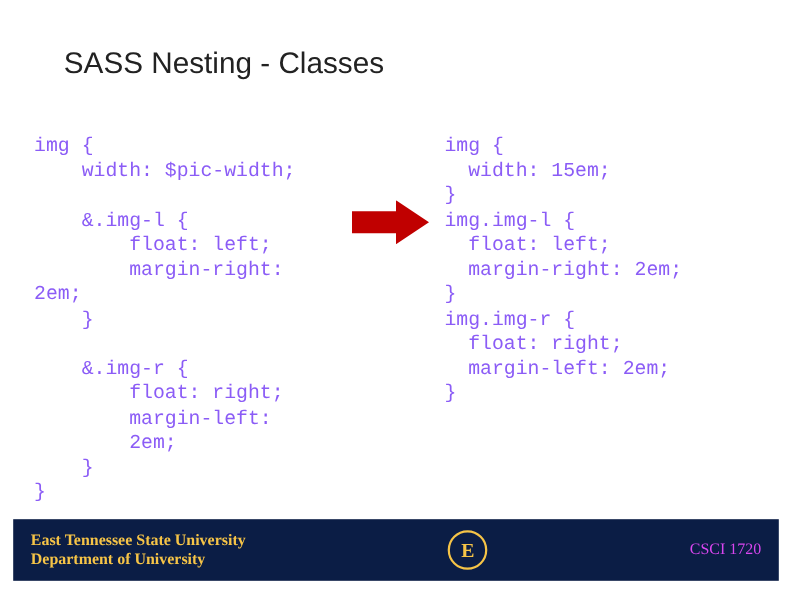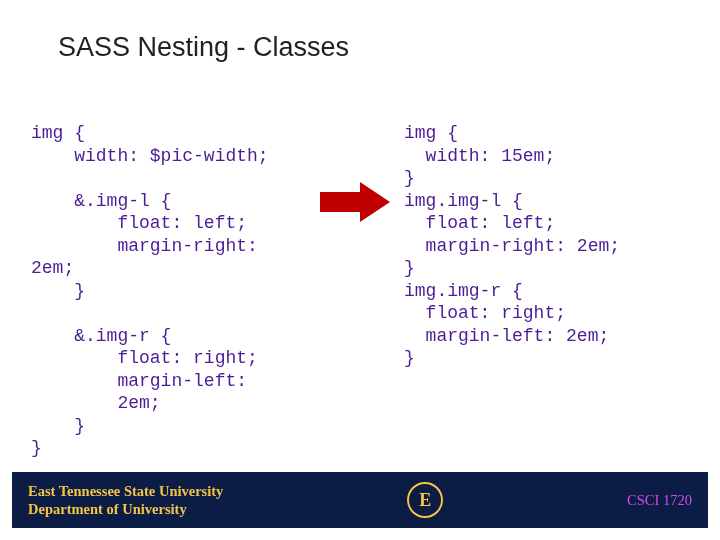--- a/index.html
+++ b/index.html
@@ -1,19 +1,19 @@
 <!DOCTYPE html>
 <html><head>
 <meta charset="utf-8">
 <style>
   * { margin: 0; padding: 0; box-sizing: border-box; }
   html, body { width: 720px; height: 540px; font-family: "Segoe UI", Arial, sans-serif; background: #fff; color: #000; }
   .slide { position: relative; width: 720px; height: 540px; }
-  .title { position: absolute; top: 32px; left: 58px; font-size: 27px; font-weight: 400; color: #222; }
-  .code-col { position: absolute; font-family: "Courier New", Courier, monospace; font-size: 18px; line-height: 1.25; white-space: pre; color: #4c1d95; }
+  .title { position: absolute; top: 42px; left: 58px; font-size: 27px; font-weight: 400; color: #222; }
+  .code-col { position: absolute; font-family: "Courier New", Courier, monospace; font-size: 18px; line-height: 1.25; white-space: pre; color: #8b5cf6; }
   .left-code { top: 122px; left: 31px; }
   .right-code { top: 122px; left: 404px; font-size: 18px; }
   .arrow { position: absolute; top: 182px; left: 320px; }
   .arrow svg { display: block; }
   .footer { position: absolute; left: 12px; right: 12px; bottom: 12px; height: 56px; background: #0b1d45; display: flex; align-items: center; justify-content: space-between; padding: 16px 16px; }
   .footer-left { color: #f6c447; font-size: 14.5px; line-height: 1.25; font-weight: 600; font-family: Georgia, "Times New Roman", serif; }
   .footer-right { color: #d946ef; font-size: 14.5px; line-height: 1.25; font-weight: 400; text-align: right; font-family: Georgia, "Times New Roman", serif; }
   .logo-circle { width: 36px; height: 36px; border: 2px solid #f6c447; border-radius: 50%; display: flex; align-items: center; justify-content: center; color: #f6c447; font-family: Georgia, serif; font-weight: 700; font-size: 18px; margin: 0 10px; }
   .footer-mid { display: flex; align-items: center; }
 </style>

